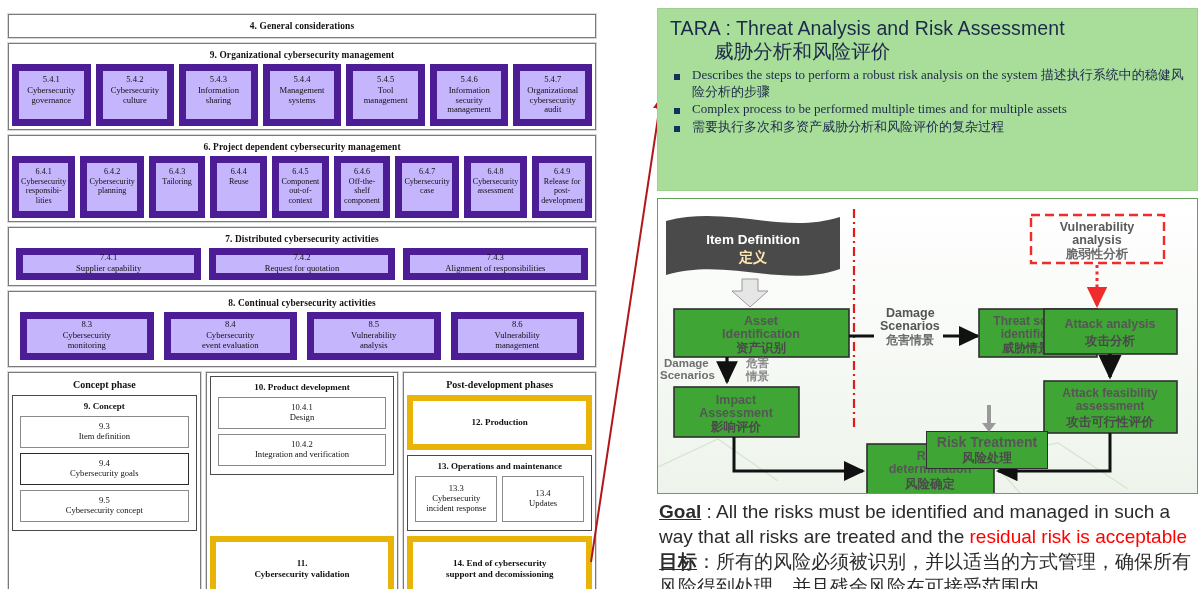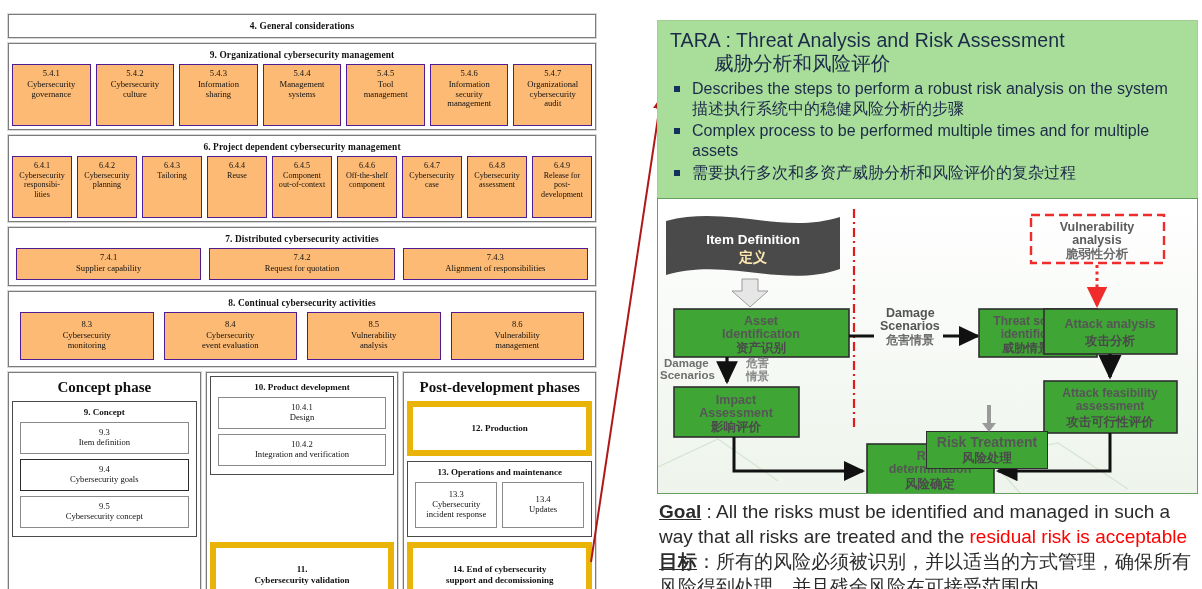--- a/index.html
+++ b/index.html
@@ -4,21 +4,21 @@
 <style>
   html,body{margin:0;padding:0;background:#fff;}
   body{width:1202px;height:589px;overflow:hidden;font-family:"Liberation Serif",serif;color:#111;}
   #root{position:relative;width:1202px;height:589px;}
 
   
   #iso{position:absolute;left:8px;top:14px;width:588px;height:562px;font-family:"Liberation Serif",serif;}
   .band{border:1px solid #7b7b7b;outline:1px solid #d8d8d8;background:#fff;margin-bottom:5px;padding:3px;box-sizing:border-box;}
   .band>.bandtitle{font-weight:bold;font-size:9.4px;text-align:center;padding:3px 0 4px;letter-spacing:.1px;}
   .row{display:flex;gap:5px;}
-  .cell{border:1px solid #4c1d95;background:#fdba74;flex:1;display:flex;flex-direction:column;align-items:center;justify-content:flex-start;
+  .cell{border:7px solid #4c1d95;background:#c4b5fd;flex:1;display:flex;flex-direction:column;align-items:center;justify-content:flex-start;
         padding:4px 2px 5px;box-sizing:border-box;text-align:center;line-height:1.14;font-size:8.6px;}
   .cell .num{margin-bottom:1px;}
   .cell .lbl{white-space:pre-line;}
 
   
   #band4{padding:0;}
   #band4 .bandtitle{padding:6px 0;}
 
   
   #band5 .cell{height:62px;}
@@ -27,47 +27,47 @@
   
   #band7 .cell{height:32px;justify-content:center;}
   #band7 .row{gap:8px;padding:0 4px 2px;}
   
   #band8 .cell{height:48px;justify-content:center;}
   #band8 .row{gap:10px;padding:0 8px 3px;}
 
   
   #phases{display:flex;gap:5px;margin-bottom:5px;}
   .phase{border:1px solid #7b7b7b;outline:1px solid #d8d8d8;background:#fff;box-sizing:border-box;padding:3px;display:flex;flex-direction:column;}
-  .phase>.ptitle{font-weight:bold;font-size:15px;text-align:center;padding:3px 0 5px;}
+  .phase>.ptitle{font-weight:bold;font-size:10px;text-align:center;padding:3px 0 5px;}
   .sub{border:1px solid #4a4a4a;background:#fff;box-sizing:border-box;padding:3px;margin-bottom:5px;}
   .sub>.stitle{font-weight:bold;font-size:9px;text-align:center;padding:2px 0 4px;line-height:1.2;}
   .leaf{border:1px solid #8a8a8a;background:#fff;box-sizing:border-box;text-align:center;font-size:8.6px;line-height:1.16;
         padding:4px 2px;margin:0 4px 5px;display:flex;flex-direction:column;justify-content:center;}
   .leaf.strong{border:1px solid #2b2b2b;}
   .flatbox{border:6px solid #eab308;background:#fff;box-sizing:border-box;text-align:center;font-weight:bold;font-size:9px;line-height:1.22;padding:16px 2px;margin-bottom:5px;}
 
   
   #band15{border:2px solid #0ea83c;outline:none;background:#e4f2e2;padding:4px;margin-bottom:0;}
   #band15 .inner{border:1px solid #9cc79a;background:#e4f2e2;padding:3px;}
   #band15 .bandtitle{font-size:9.2px;padding:3px 0 5px;color:#1a1a1a;}
   #band15 .row{gap:5px;}
   #band15 .cell{background:#e4f2e2;border:1px solid #7f9c7d;height:54px;justify-content:center;font-size:8.4px;}
 
   
   #connector{position:absolute;left:580px;top:80px;width:110px;height:500px;pointer-events:none;}
 
   
   #right{position:absolute;left:657px;top:8px;width:541px;height:574px;}
 
-  #tara-box{position:absolute;left:0;top:12px;width:541px;height:183px;background:#a9dd9a;border:1px solid #9ed08f;box-sizing:border-box;
+  #tara-box{position:absolute;left:0;top:0;width:541px;height:183px;background:#a9dd9a;border:1px solid #9ed08f;box-sizing:border-box;
             padding:8px 10px 6px 12px;color:#1c2a4a;font-family:"Liberation Sans",sans-serif;}
   #tara-title{font-size:19.5px;line-height:1.18;letter-spacing:.1px;}
   #tara-title .cn{display:block;padding-left:44px;}
   #tara-list{list-style:none;margin:4px 0 0;padding:0;}
-  #tara-list li{position:relative;padding-left:22px;font-size:16px;line-height:1.28;margin-bottom:1px;}
+  #tara-list li{position:relative;padding-left:22px;font-size:13px;line-height:1.28;margin-bottom:1px;font-family:Liberation Serif, serif;}
   #tara-list li .bullet{position:absolute;left:4px;top:7px;width:6px;height:6px;background:#16305e;}
 
   #flow{position:absolute;left:0;top:190px;width:541px;height:296px;border:1px solid #66a05f;background:#fbfbfb;box-sizing:border-box;overflow:hidden;}
   #flowsvg{position:absolute;left:0;top:0;}
 
   #goal{position:absolute;left:2px;top:492px;width:539px;font-family:"Liberation Sans",sans-serif;font-size:19px;line-height:1.31;color:#2b2b2b;}
   #goal .u{text-decoration:underline;font-weight:bold;}
   #goal .red{color:#ff0000;}
   #goal .cn{display:block;}
 </style>

